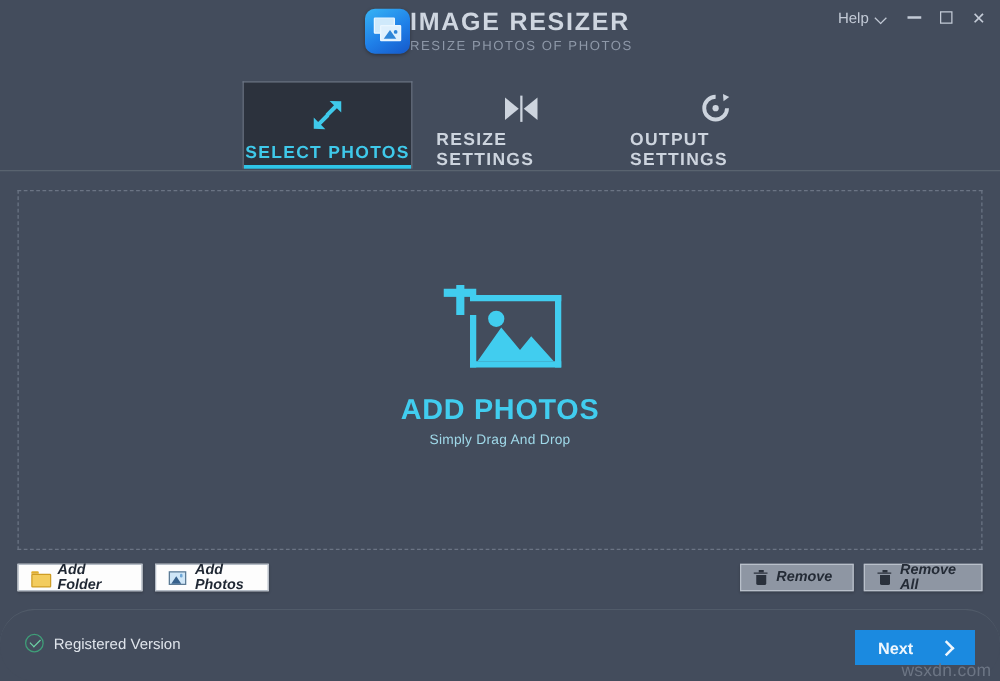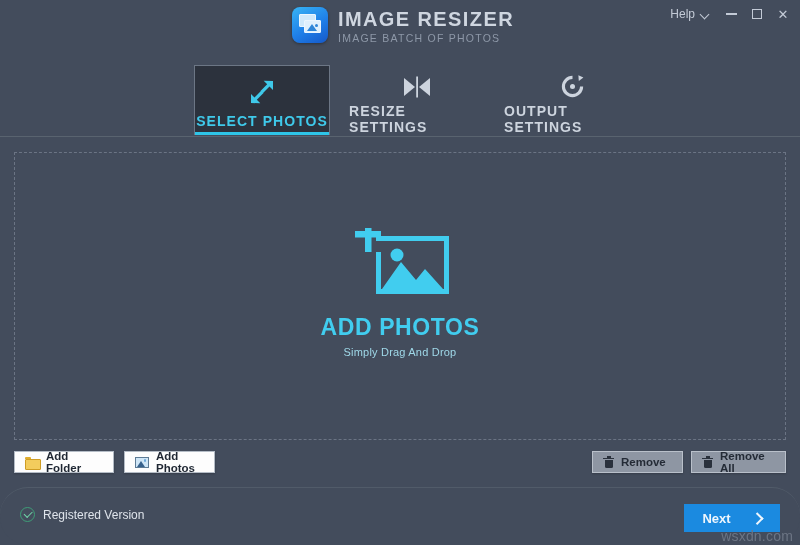--- a/index.html
+++ b/index.html
@@ -17,21 +17,21 @@
   }
 
   
   .titlebar {
     position: absolute; left: 0; top: 0;
     width: 800px; height: 56px;
     background: #434c5c;
   }
   .brand {
     position: absolute; left: 292px; top: 7px;
-    display: flex; align-items: flex-end; gap: 10px;
+    display: flex; align-items: center; 
   }
   .brand-logo {
     width: 36px; height: 36px;
     border-radius: 8px;
     background: linear-gradient(150deg, #37b4f5 0%, #1f7fe8 55%, #1558c9 100%);
     position: relative;
     box-shadow: 0 1px 3px rgba(0,0,0,.35);
     flex: 0 0 auto;
   }
   .brand-logo .ph {
@@ -151,20 +151,21 @@
     width: 800px; height: 39px;
   }
   .btn {
     position: absolute; top: 3px;
     height: 22px;
     display: flex; align-items: center; gap: 7px;
     padding: 0 10px;
     font-size: 11.5px; font-weight: bold;
     cursor: default;
     border: 1px solid;
+    font-style: italic;
   }
   .btn-light {
     background: #fdfdfd; border-color: #b4bcc6; color: #1f2733;
     box-shadow: 0 1px 2px rgba(0,0,0,.2);
   }
   .btn-muted {
     background: #8e96a3; border-color: #b9c0ca; color: #242b36;
     box-shadow: 0 1px 2px rgba(0,0,0,.2);
   }
   .b-addfolder { left: 14px;  width: 100px; }
@@ -271,21 +272,21 @@
 
   <div class="titlebar">
 
     <div class="brand">
       <div class="brand-logo">
         <span class="ph ph1"></span>
         <span class="ph ph2"></span>
       </div>
       <div class="brand-text">
         <div class="brand-title">IMAGE RESIZER</div>
-        <div class="brand-sub">IMAGE BATCH OF PHOTOS</div>
+        <div class="brand-sub">RESIZE PHOTOS OF PHOTOS</div>
       </div>
     </div>
 
     <div class="winctrls">
       <div class="help-menu">
         <span>Help</span>
         <span class="chev"></span>
       </div>
       <div class="wbtn">
         <span class="min"></span>

